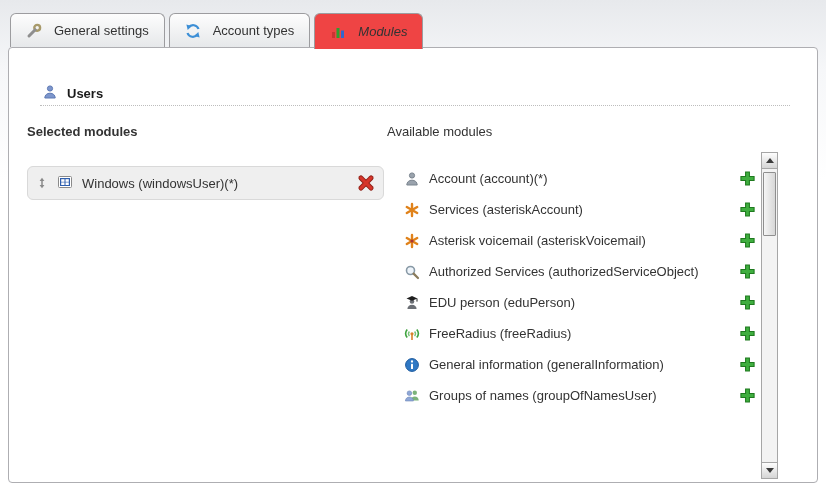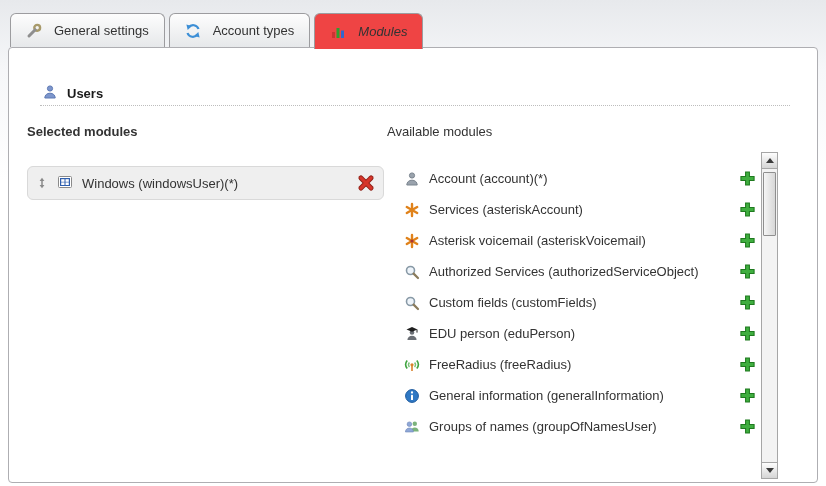--- a/index.html
+++ b/index.html
@@ -219,34 +219,20 @@
       </svg>
     </span>
     <span class="rlabel">Authorized Services (authorizedServiceObject)</span>
     <button class="add-btn">
       <svg viewBox="0 0 16 16" width="17" height="17">
         <path d="M6.2 1.8h3.6v4.4h4.4v3.6h-4.4v4.4H6.2v-4.4H1.8V6.2h4.4z" fill="#3fae3f" stroke="#1f7a1f"></path>
       </svg>
     </button>
   </div>
 
-  <div class="avail-row">
-    <span class="micon">
-      <svg viewBox="0 0 16 16" width="16" height="16">
-        <circle cx="6.5" cy="6.5" r="4" fill="#eef4fa" stroke="#8899a6" stroke-width="1.6"></circle>
-        <line x1="9.6" y1="9.6" x2="14" y2="14" stroke="#8a7b5c" stroke-width="2.2" stroke-linecap="round"></line>
-      </svg>
-    </span>
-    <span class="rlabel">Custom fields (customFields)</span>
-    <button class="add-btn">
-      <svg viewBox="0 0 16 16" width="17" height="17">
-        <path d="M6.2 1.8h3.6v4.4h4.4v3.6h-4.4v4.4H6.2v-4.4H1.8V6.2h4.4z" fill="#3fae3f" stroke="#1f7a1f"></path>
-      </svg>
-    </button>
-  </div>
 
 
   <div class="avail-row">
     <span class="micon">
       <svg viewBox="0 0 16 16" width="16" height="16">
         <circle cx="8" cy="6.4" r="2.3" fill="#6b6f75"></circle>
         <path d="M3.4 14c0-2.6 2-4.2 4.6-4.2s4.6 1.6 4.6 4.2z" fill="#6b6f75"></path>
         <polygon points="8,1 13.5,3.4 8,5.8 2.5,3.4" fill="#1e1e1e"></polygon>
         <line x1="13" y1="3.6" x2="13" y2="6.6" stroke="#1e1e1e" stroke-width="1"></line>
       </svg>

